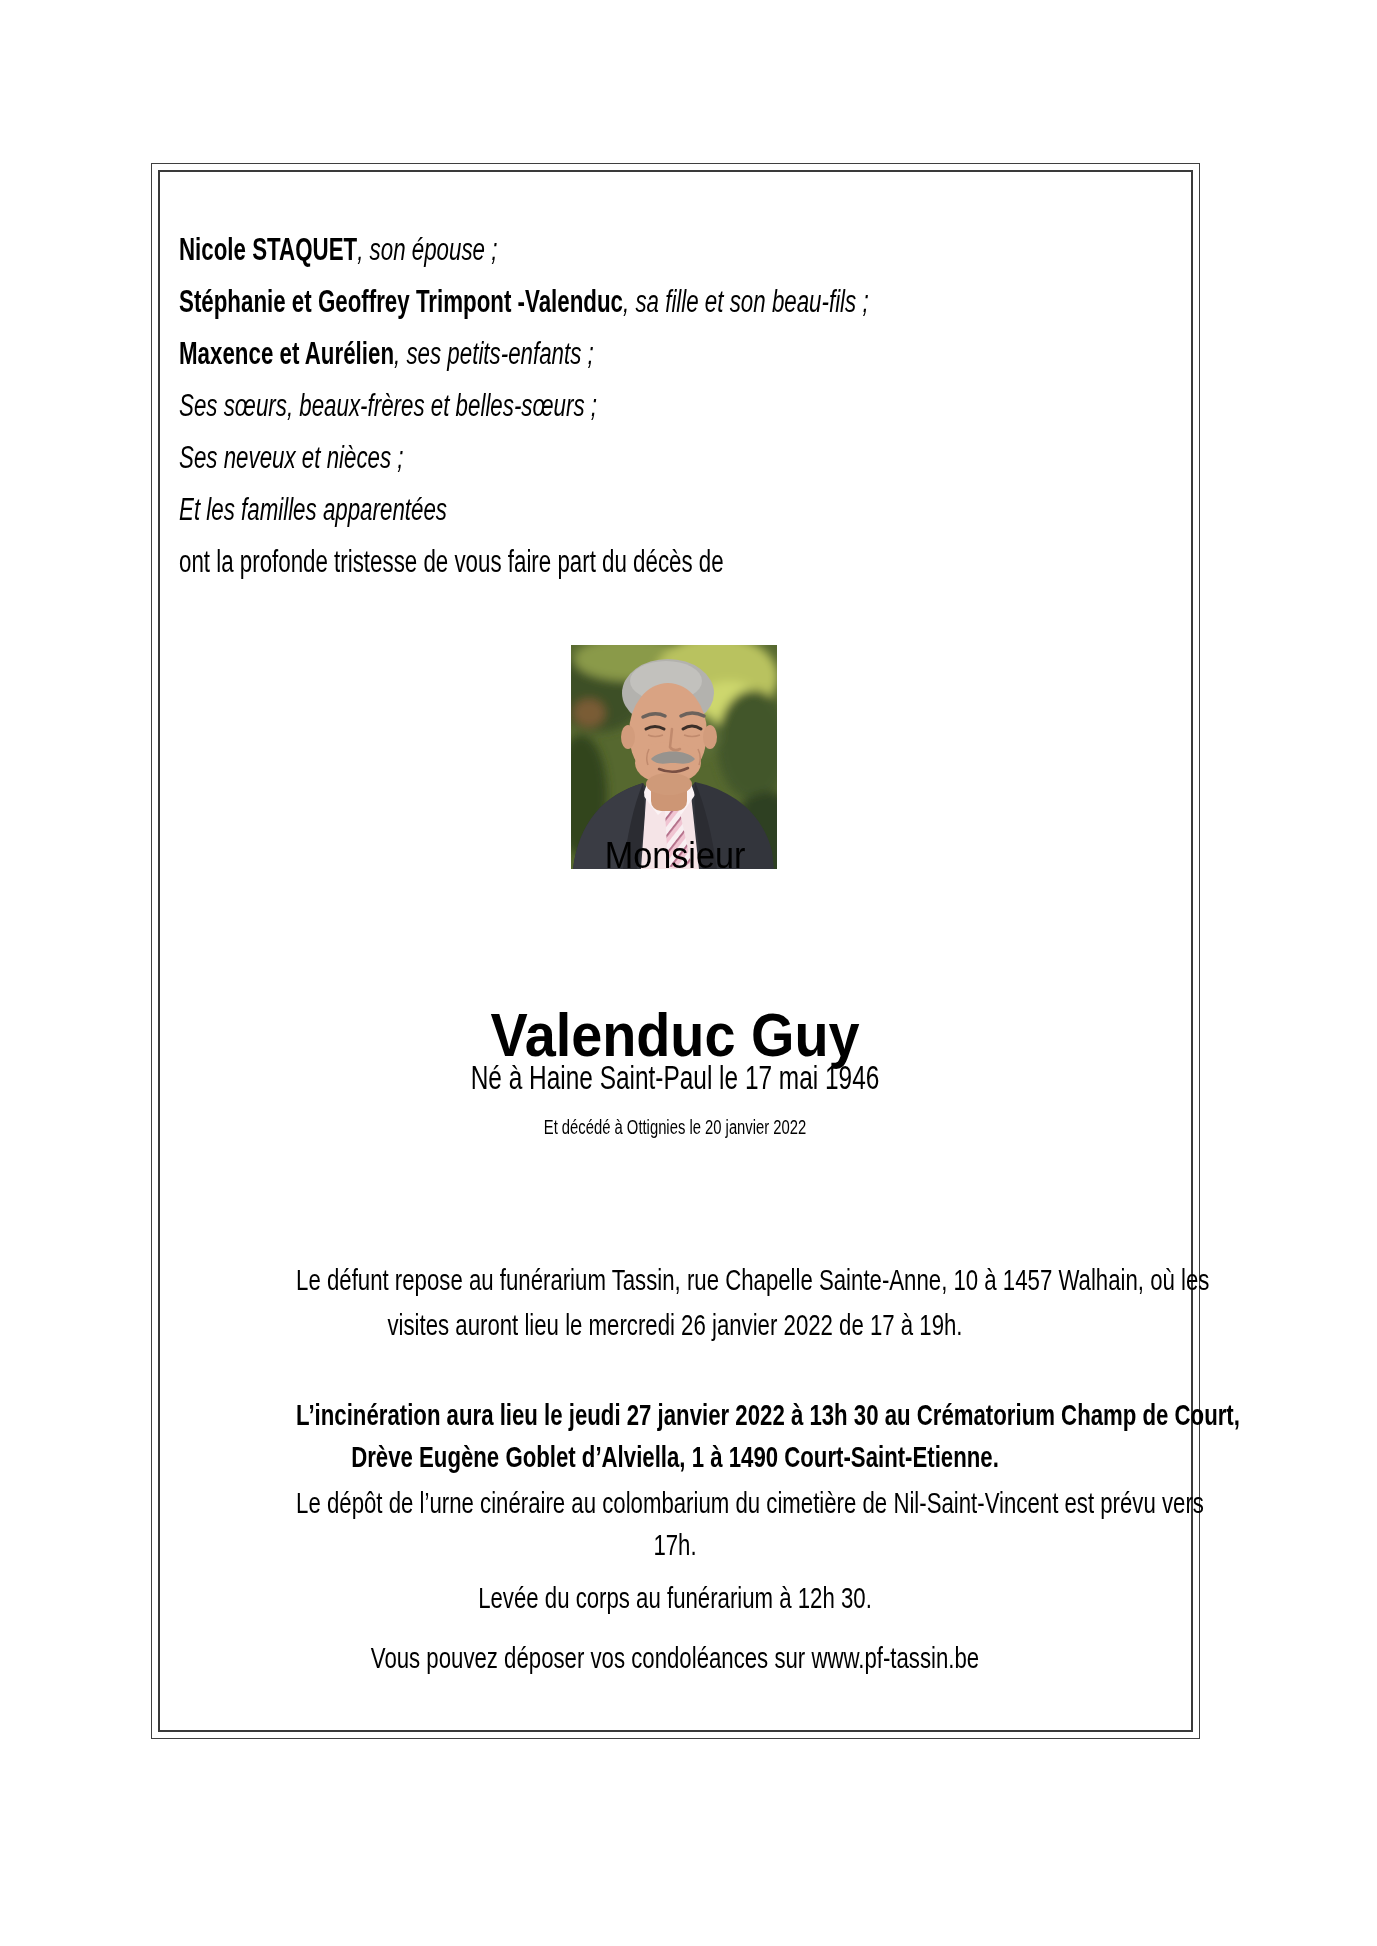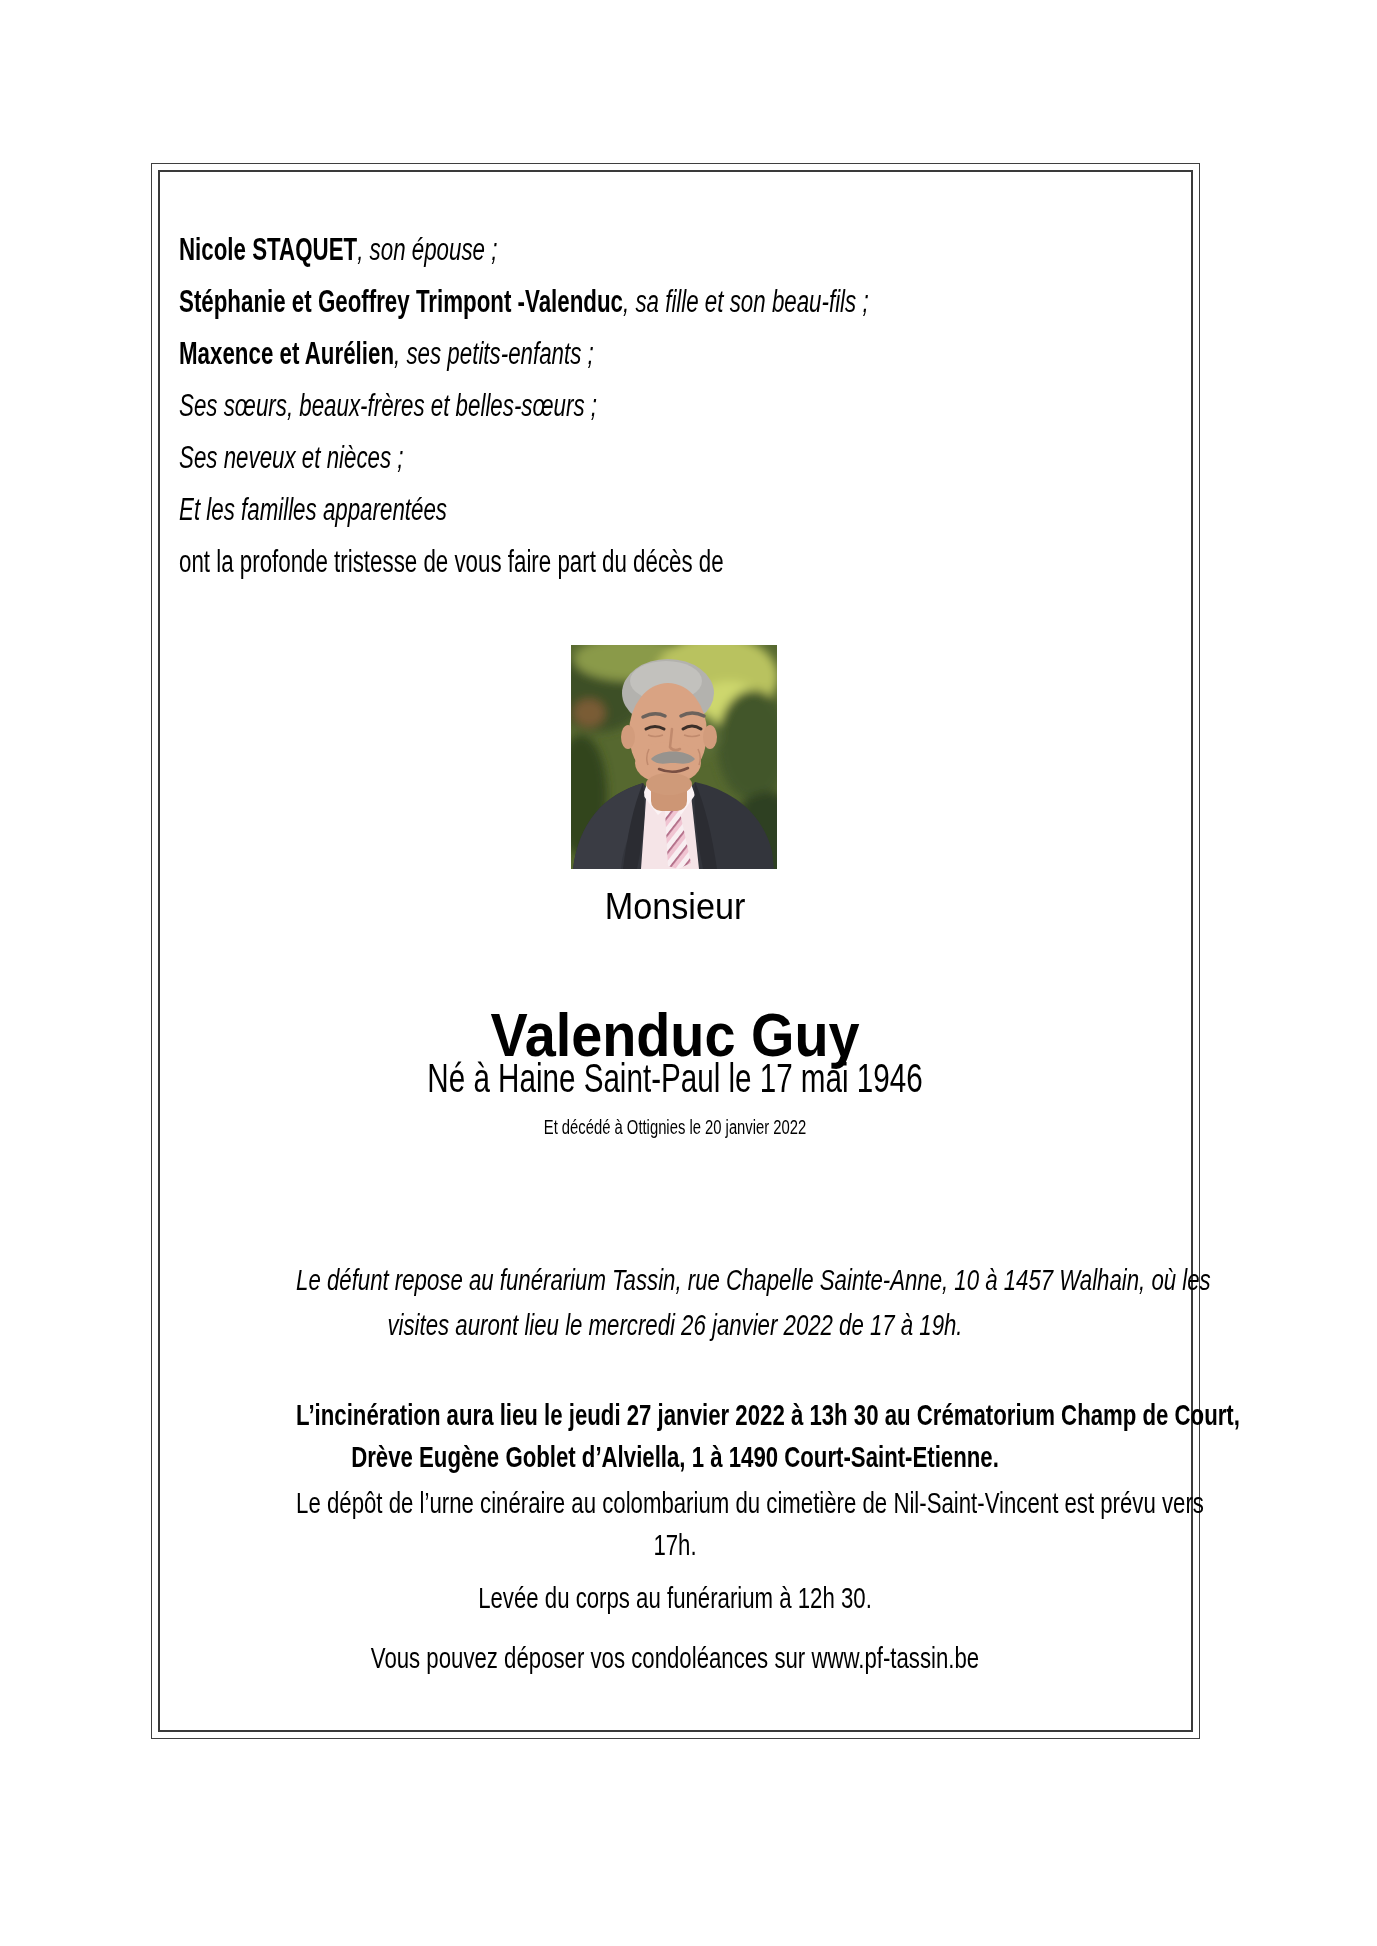--- a/index.html
+++ b/index.html
@@ -61,34 +61,34 @@
   }
   .photo-wrap {
     position: absolute;
     left: 571px;
     top: 645px;
     width: 206px;
     height: 224px;
   }
   .photo-wrap svg { display: block; }
 
-  .civility { top: 885px; font-size: 36px; line-height: 44px; }
+  .civility { top: 834px; font-size: 36px; line-height: 44px; }
   .civility .ln { transform: scaleX(0.95); transform-origin: 50% 50%; }
 
   .deceased-name { top: 998px; font-size: 62px; line-height: 74px; font-weight: 700; }
   .deceased-name .ln { transform: scaleX(0.90); transform-origin: 50% 50%; }
 
-  .birth-line { top: 1060px; font-size: 40px; line-height: 36px; }
+  .birth-line { top: 1060px; font-size: 33px; line-height: 36px; }
   .death-line { top: 1109px; font-size: 20px; line-height: 36px; }
 
   .para { font-size: 30px; }
   .para .ln { transform: scaleX(0.74); transform-origin: 50% 50%; }
   .birth-line .ln, .death-line .ln { transform: scaleX(0.74); transform-origin: 50% 50%; }
 
-  .para-repose        { top: 1257px; line-height: 45px; font-style: italic; }
+  .para-repose        { top: 1257px; line-height: 45px; }
   .para-incineration  { top: 1394px; line-height: 42px; font-weight: 700; }
   .para-urne          { top: 1482px; line-height: 42px; }
   .para-levee         { top: 1575px; line-height: 45px; }
   .para-condoleances  { top: 1635px; line-height: 45px; }
 </style>
 </head>
 <body>
 
 <div class="page">
 

